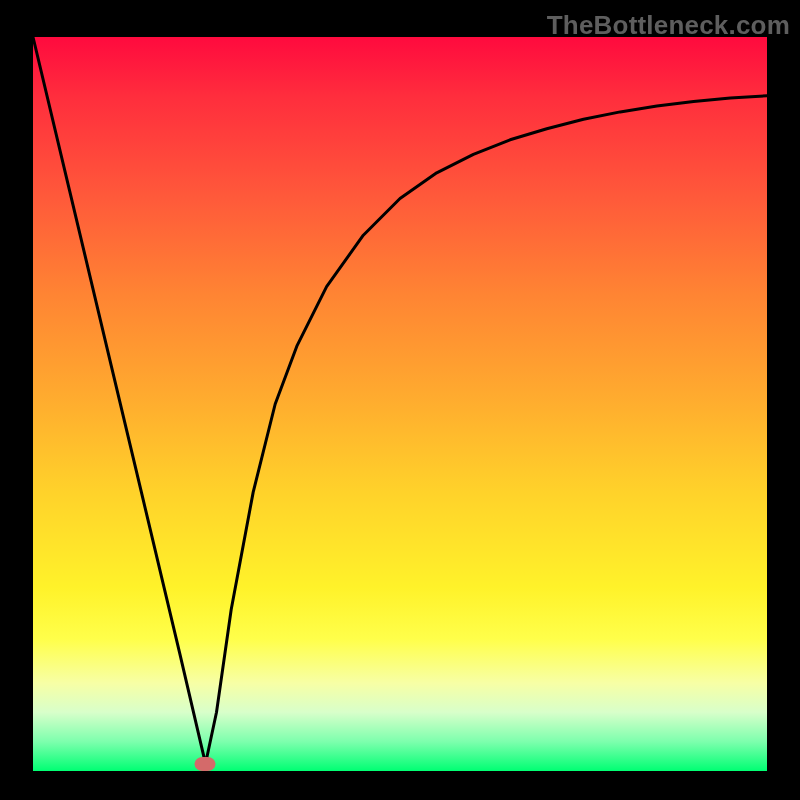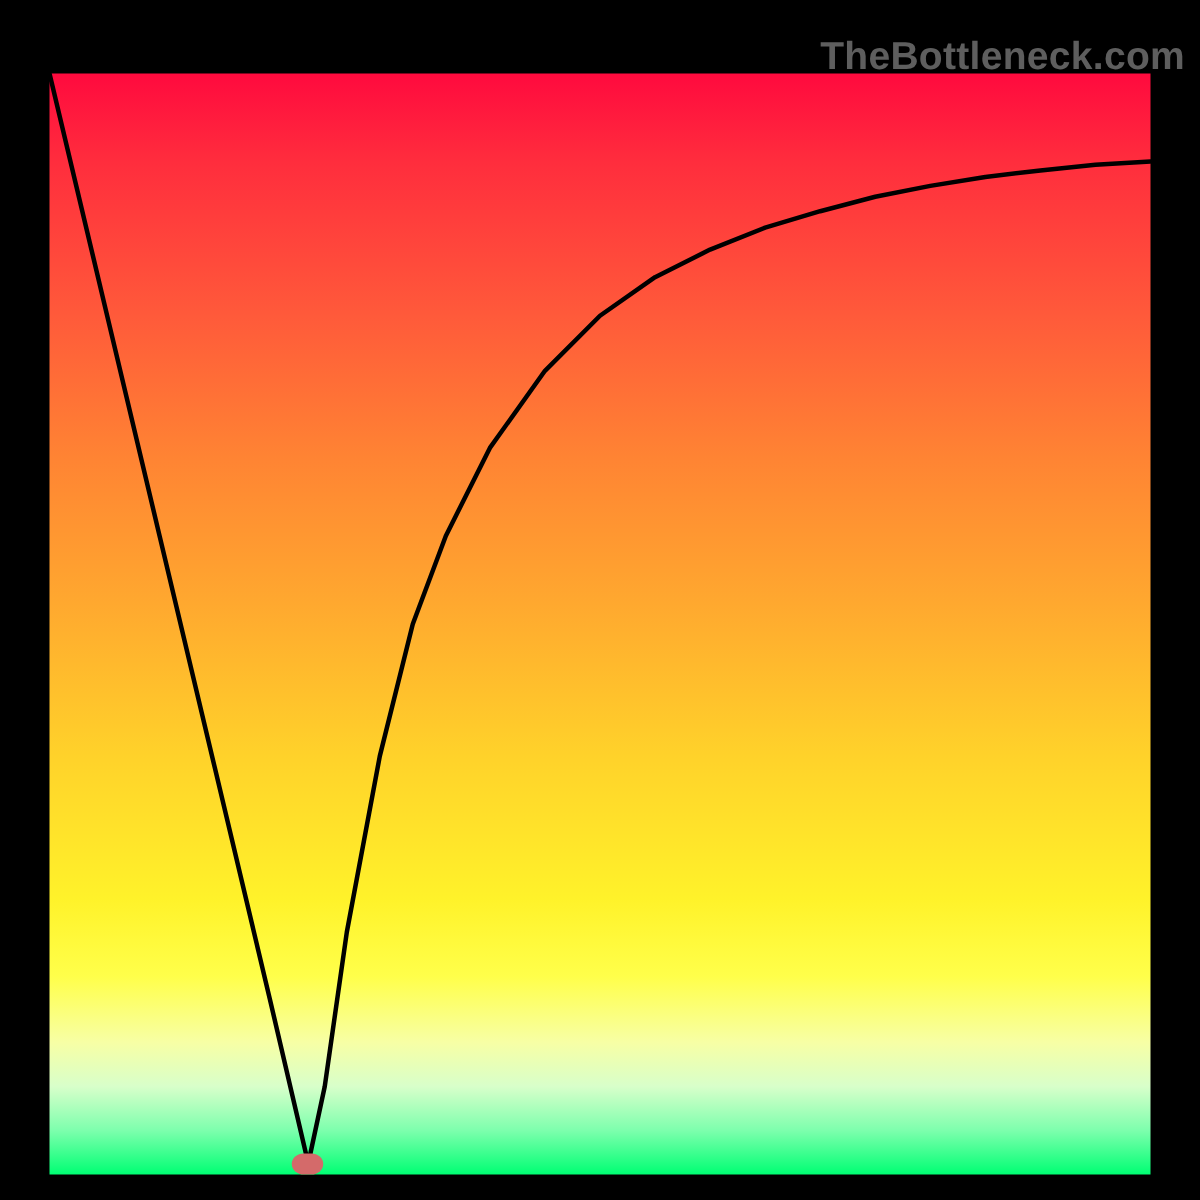--- a/index.html
+++ b/index.html
@@ -5,21 +5,21 @@
   html, body {
     margin: 0;
     padding: 0;
     width: 800px;
     height: 800px;
     background: #000;
     overflow: hidden;
   }
   .frame {
     position: absolute;
-    top: 16px;
+    top: 4px;
     left: 0;
     width: 800px;
     height: 708px;
     background: #000;
   }
   .plot-area {
     position: absolute;
     left: 33px;
     top: 33px;
     width: 734px;

